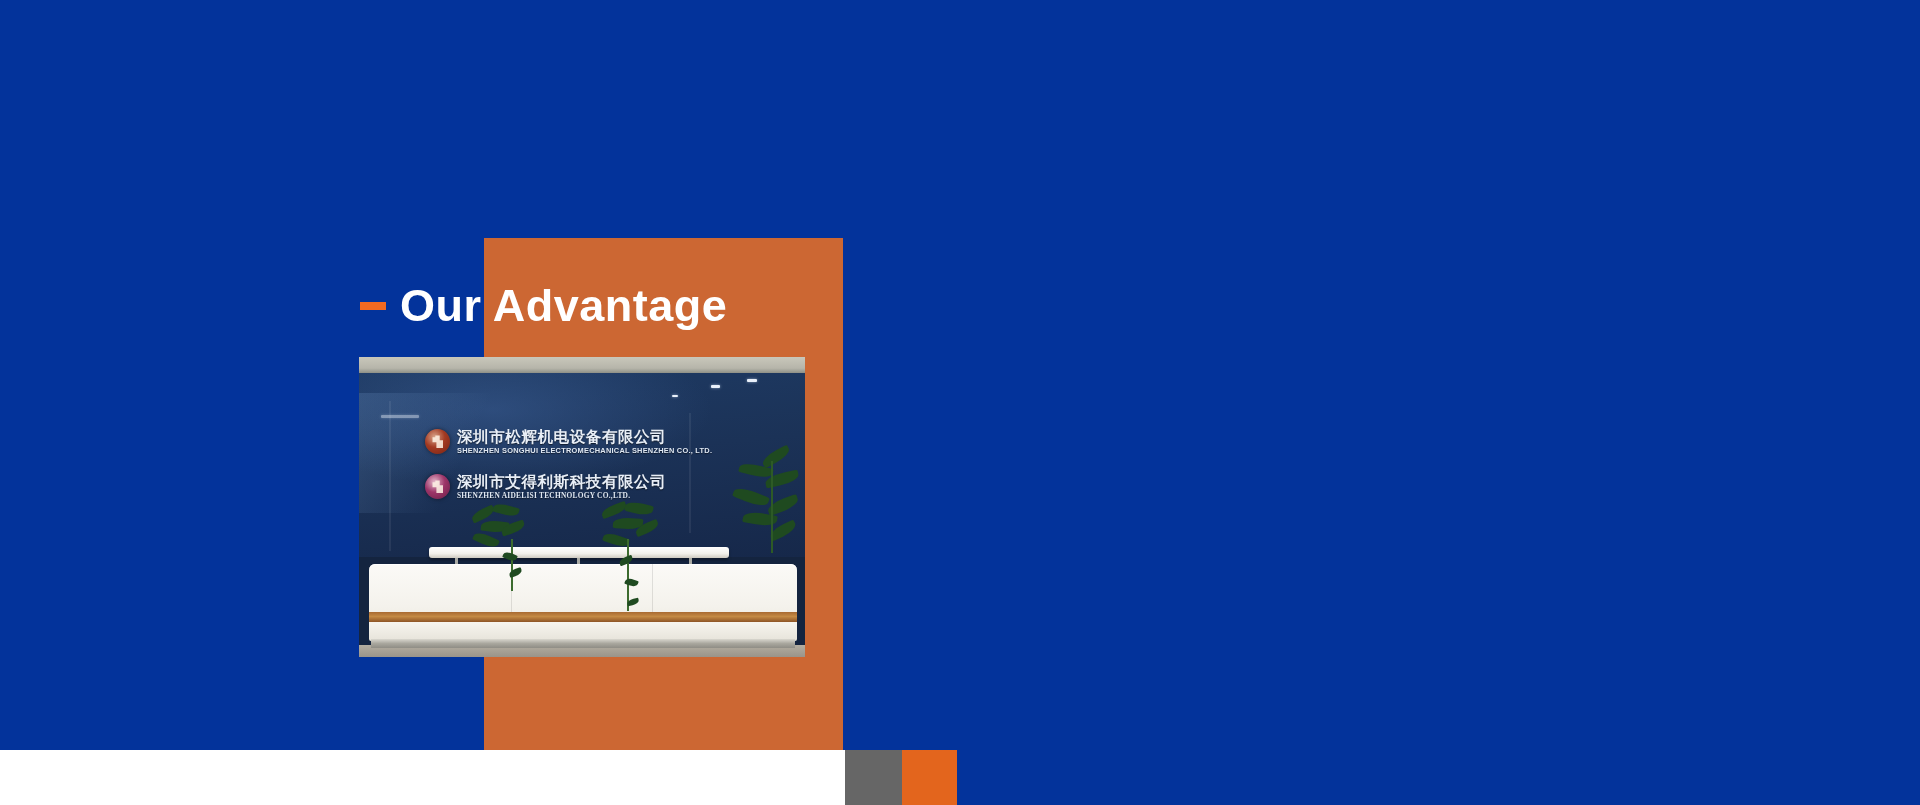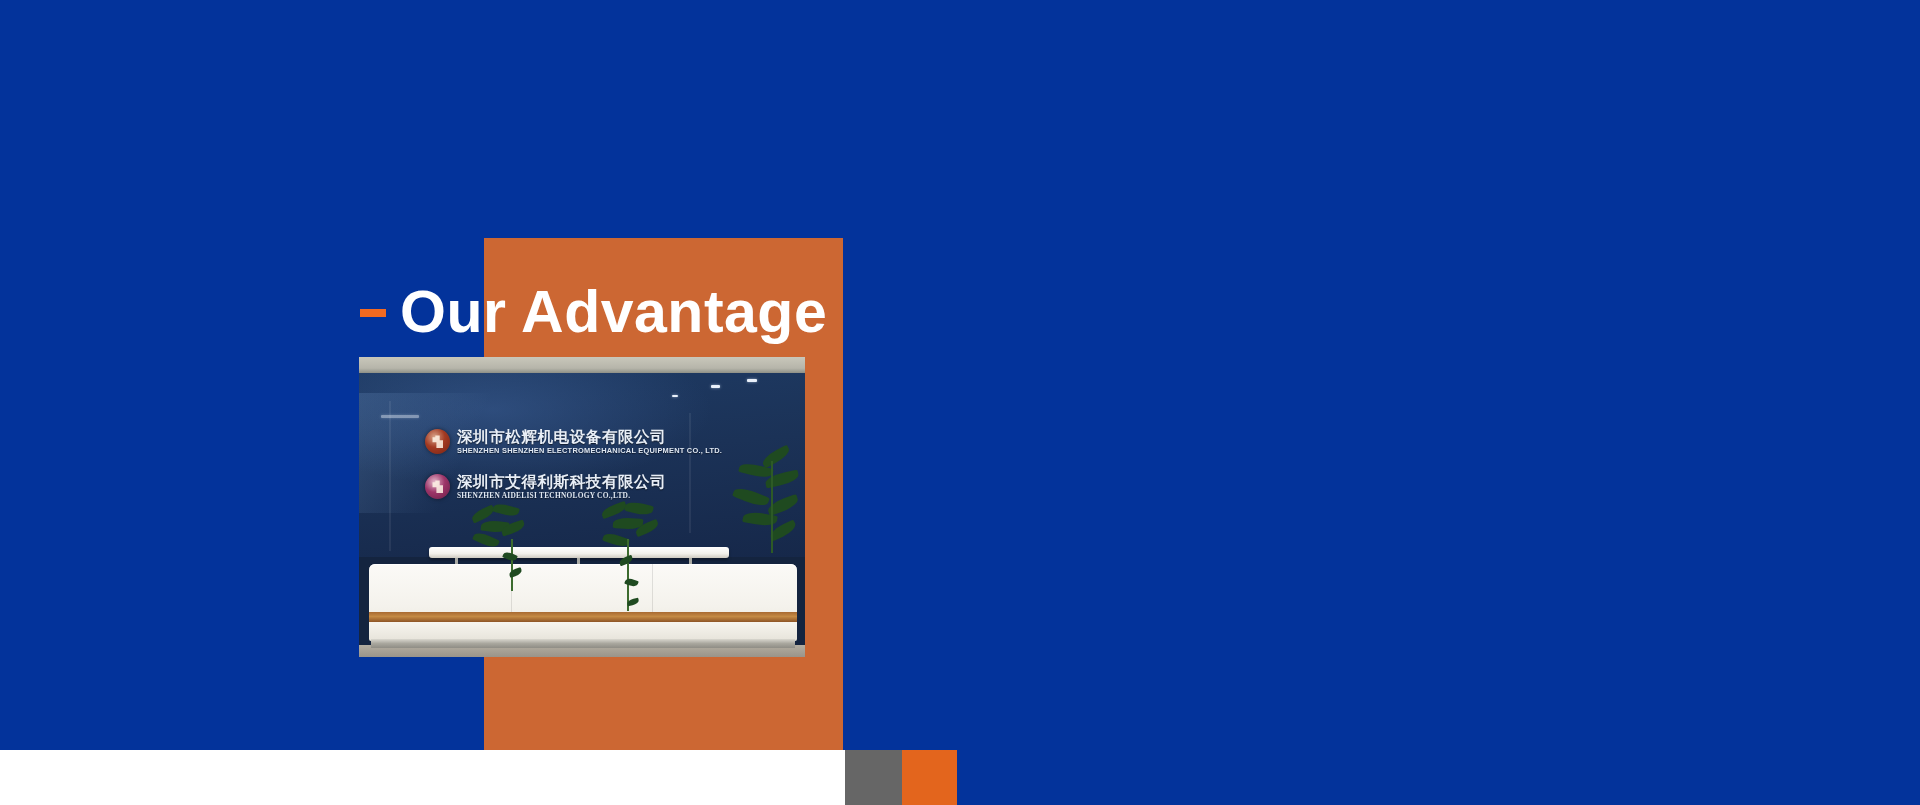--- a/index.html
+++ b/index.html
@@ -64,21 +64,21 @@
     z-index: 4;
   }
   .heading-dash {
     display: block;
     width: 26px;
     height: 8px;
     background: #F26A21;
     flex: 0 0 auto;
   }
   .heading-text {
-    font-size: 59px;
+    font-size: 45px;
     font-weight: bold;
     color: #ffffff;
     letter-spacing: 0.5px;
     line-height: 1;
   }
 
   
   .photo {
     position: absolute;
     left: 359px;
@@ -295,21 +295,21 @@
 
       <div class="light-dot" style="left:352px;top:12px;width:9px;height:3px;"></div>
       <div class="light-dot" style="left:388px;top:6px;width:10px;height:3px;"></div>
       <div class="light-dot" style="left:313px;top:22px;width:6px;height:2px;"></div>
       <div class="light-dot" style="left:22px;top:42px;width:38px;height:3px;opacity:.45;"></div>
 
       <div class="sign-row r1">
         <span class="sign-emblem e1"></span>
         <span class="sign-text">
           <span class="sign-cn">深圳市松辉机电设备有限公司</span>
-          <span class="sign-en">SHENZHEN SHENZHEN ELECTROMECHANICAL EQUIPMENT CO., LTD.</span>
+          <span class="sign-en">SHENZHEN SONGHUI ELECTROMECHANICAL SHENZHEN CO., LTD.</span>
         </span>
       </div>
 
       <div class="sign-row r2">
         <span class="sign-emblem e2"></span>
         <span class="sign-text">
           <span class="sign-cn">深圳市艾得利斯科技有限公司</span>
           <span class="sign-en">SHENZHEN AIDELISI TECHNOLOGY CO.,LTD.</span>
         </span>
       </div>

